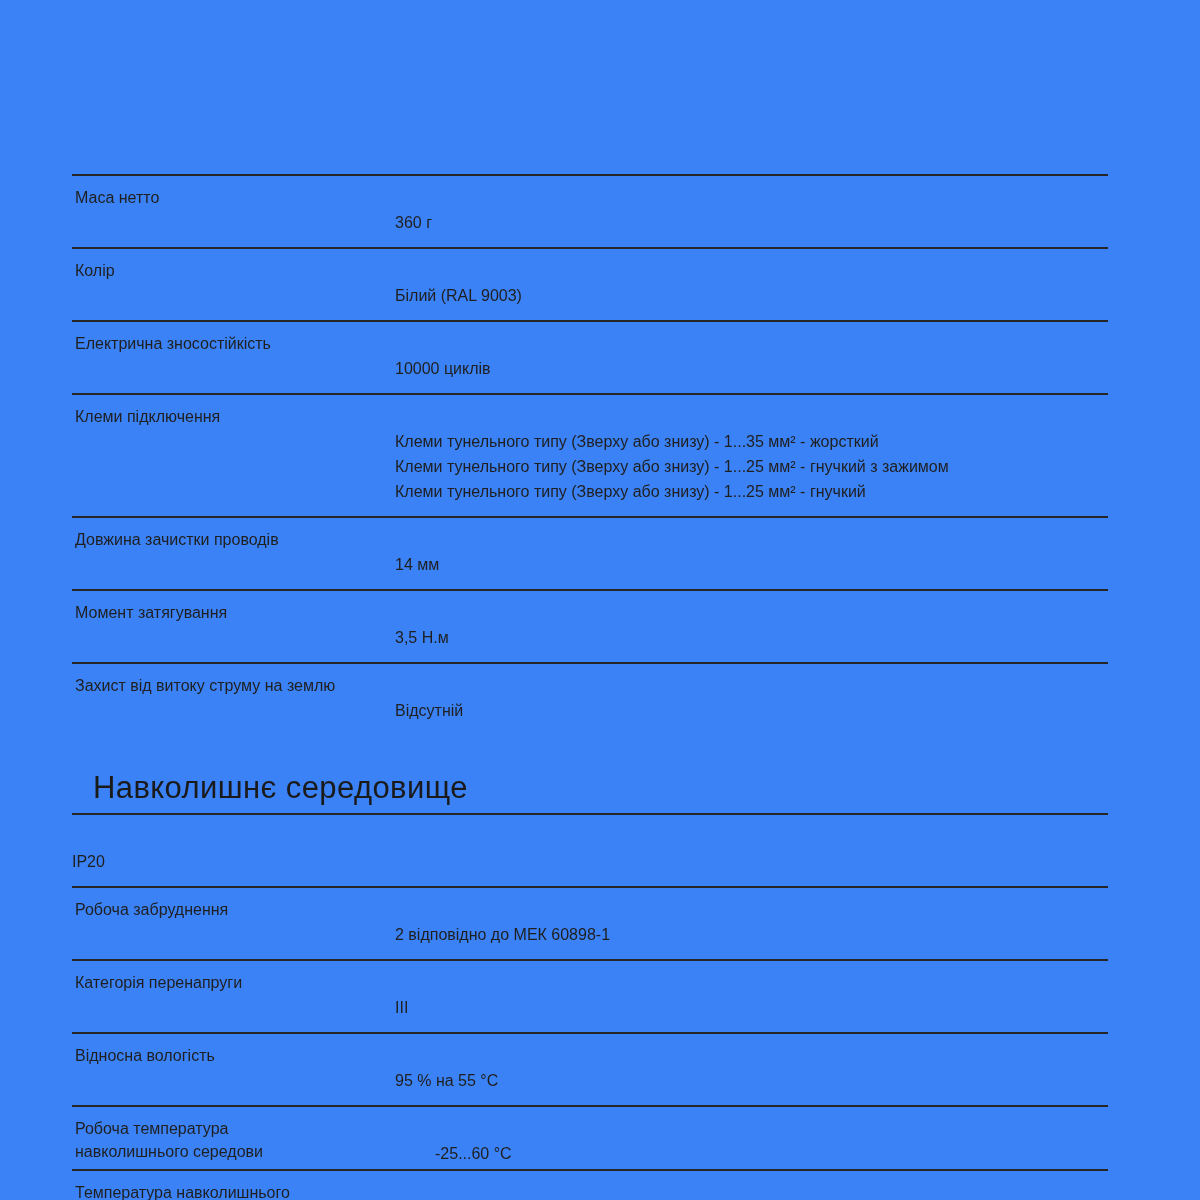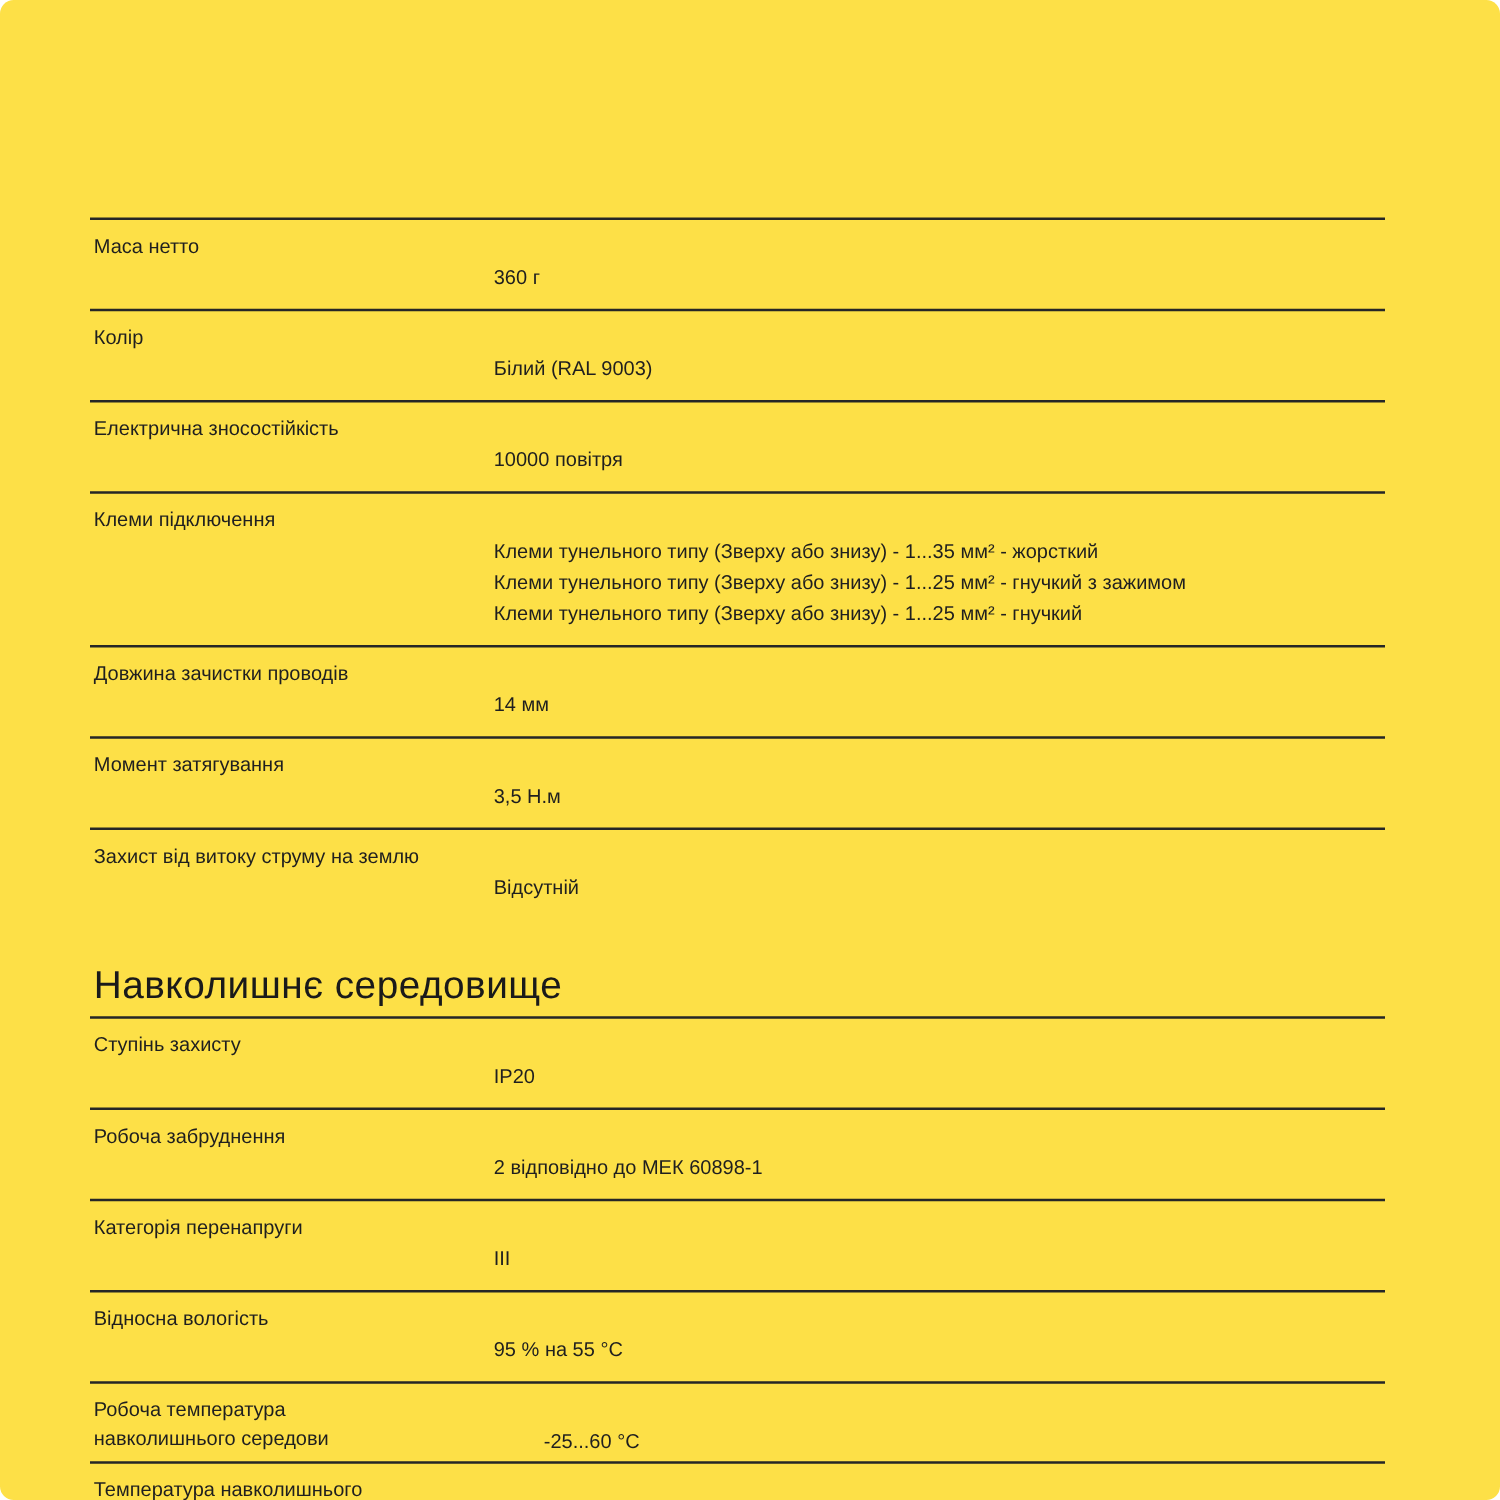--- a/index.html
+++ b/index.html
@@ -6,23 +6,22 @@
     margin: 0;
     padding: 0;
     background: #ffffff;
     font-family: "Liberation Sans", sans-serif;
     color: #1f1f1f;
   }
   .page {
     position: relative;
     width: 1200px;
     height: 1200px;
-    background: #fde047;
+    background: #3b82f6;
     overflow: hidden;
-    border-radius: 11px;
   }
   .content {
     position: absolute;
     left: 72px;
     top: 174px;
     width: 1036px;
   }
   .spec-table { width: 100%; }
   .spec-row {
     display: flex;
@@ -40,21 +39,21 @@
     box-sizing: border-box;
   }
   .spec-value {
     flex: 1 1 auto;
     font-size: 16px;
     line-height: 23px;
     margin-top: 24px;
   }
   .spec-value .value-line { line-height: 25px; }
   .section-heading {
-    margin: 36px 0 8px 0;
+    margin: 36px 0 8px 18px;
     padding-left: 3px;
     font-size: 31px;
     font-weight: 400;
     letter-spacing: 0.4px;
     line-height: 34px;
     color: #1a1a1a;
   }
   .partial-heading-clip {
     position: relative;
     margin-top: 29px;
@@ -95,21 +94,21 @@
         <div class="spec-label">Колір</div>
         <div class="spec-value">
           <div class="value-line">Білий (RAL 9003)</div>
         </div>
       </div>
 
 
       <div class="spec-row">
         <div class="spec-label">Електрична зносостійкість</div>
         <div class="spec-value">
-          <div class="value-line">10000 повітря</div>
+          <div class="value-line">10000 циклів</div>
         </div>
       </div>
 
       <div class="spec-row">
         <div class="spec-label">Клеми підключення</div>
         <div class="spec-value">
           <div class="value-line">Клеми тунельного типу (Зверху або знизу) - 1...35 мм² - жорсткий</div>
           <div class="value-line">Клеми тунельного типу (Зверху або знизу) - 1...25 мм² - гнучкий з зажимом</div>
           <div class="value-line">Клеми тунельного типу (Зверху або знизу) - 1...25 мм² - гнучкий</div>
         </div>
@@ -136,21 +135,20 @@
         </div>
       </div>
 
     </section>
 
     <h2 class="section-heading">Навколишнє середовище</h2>
 
     <section class="spec-table">
 
       <div class="spec-row">
-        <div class="spec-label">Ступінь захисту</div>
         <div class="spec-value">
           <div class="value-line">IP20</div>
         </div>
       </div>
 
       <div class="spec-row">
         <div class="spec-label">Робоча забруднення</div>
         <div class="spec-value">
           <div class="value-line">2 відповідно до МЕК 60898-1</div>
         </div>

